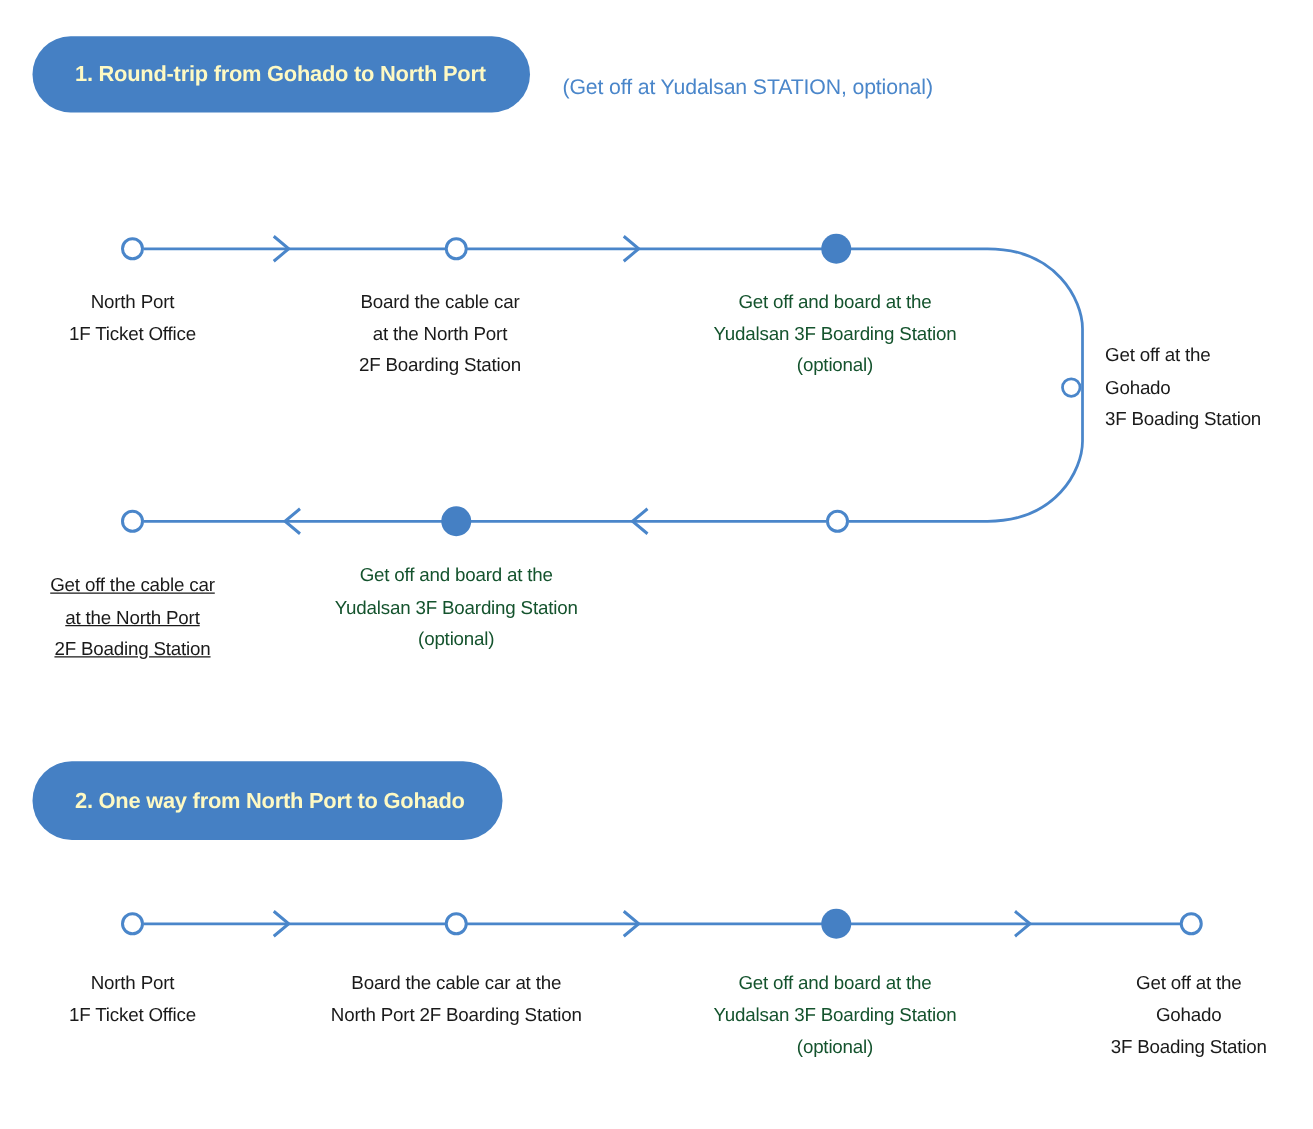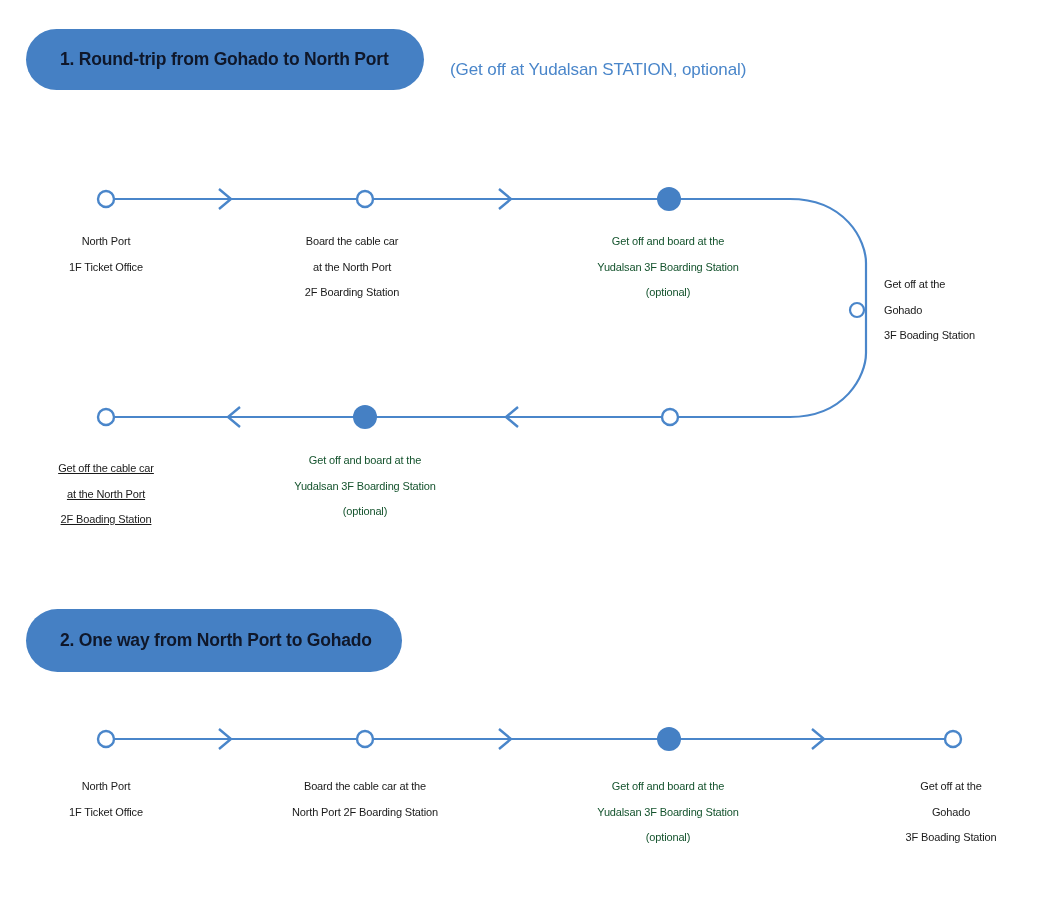--- a/index.html
+++ b/index.html
@@ -28,21 +28,21 @@
     top: 0;
     width: 1050px;
     height: 903px;
     pointer-events: none;
   }
 
   
   .pill {
     position: absolute;
     background: #4580c4;
-    color: #0f172a;
+    color: #fef9c3;
     border-radius: 34px;
     font-size: 17.5px;
     font-weight: bold;
     letter-spacing: -0.2px;
     display: flex;
     align-items: center;
     box-sizing: border-box;
   }
   .pill.s1 {
     left: 26px;
@@ -65,21 +65,21 @@
     font-size: 17px;
     color: #4a86ca;
     letter-spacing: -0.1px;
     white-space: nowrap;
     margin-top: 12px;
   }
 
   
   .label {
     position: absolute;
-    font-size: 11px;
+    font-size: 15px;
     line-height: 25.5px;
     letter-spacing: -0.15px;
     white-space: nowrap;
   }
   .label.center {
     text-align: center;
     transform: translateX(-50%);
   }
   .label.left {
     text-align: left;

